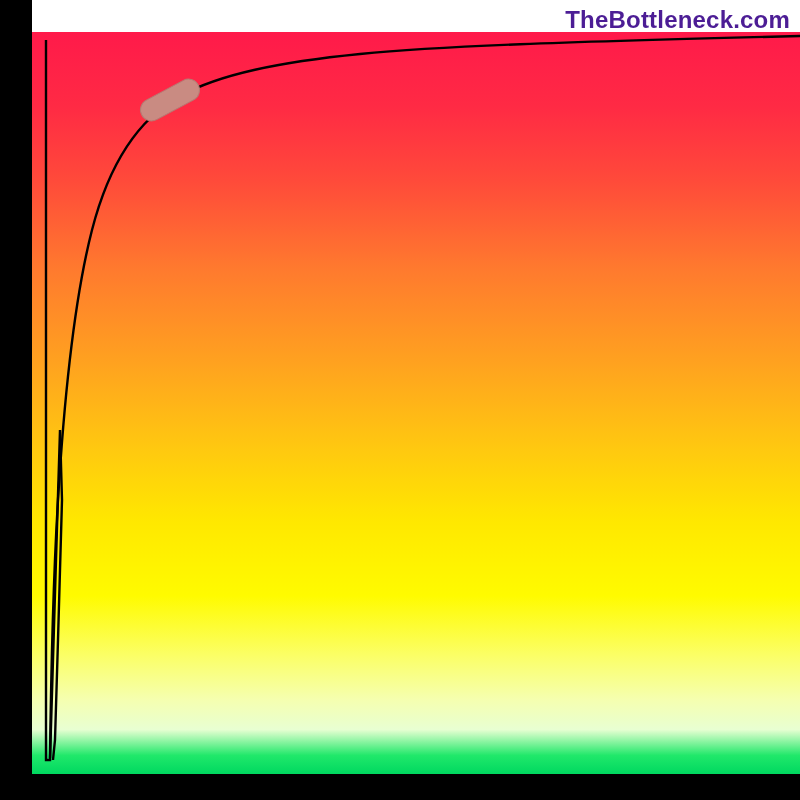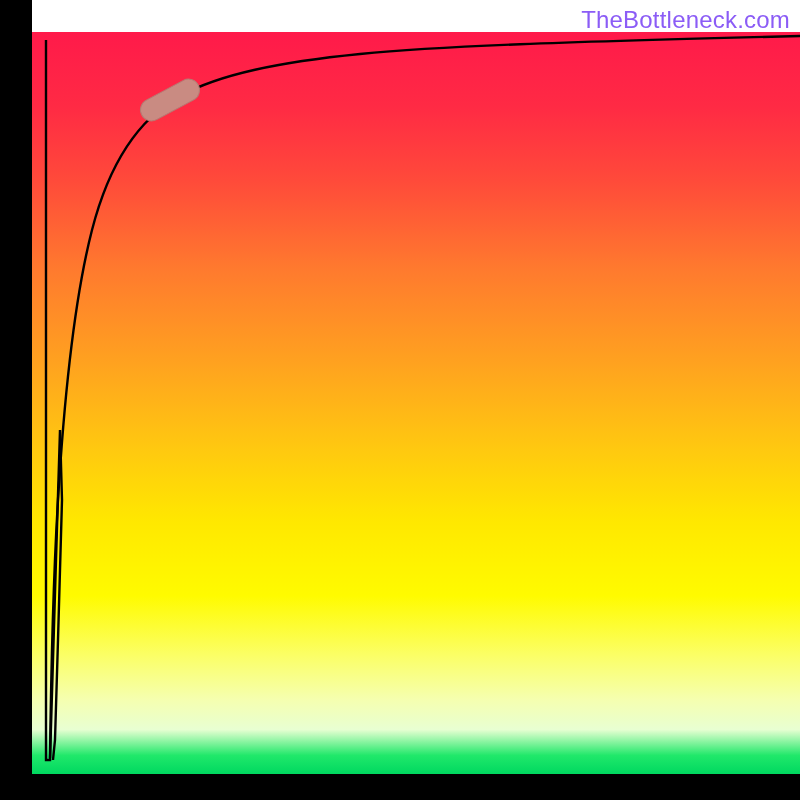--- a/index.html
+++ b/index.html
@@ -52,24 +52,24 @@
     left: 0;
     top: 774px;
     width: 800px;
     height: 26px;
     background: #000;
   }
   .attribution {
     position: absolute;
     top: 6px;
     right: 10px;
-    color: #8b5cf6;
+    color: #4c1d95;
     font-size: 24px;
     letter-spacing: 0.2px;
-    font-weight: 400;
+    font-weight: 700;
   }
   svg.curve {
     position: absolute;
     left: 0;
     top: 0;
     width: 800px;
     height: 800px;
     pointer-events: none;
   }
 </style>

